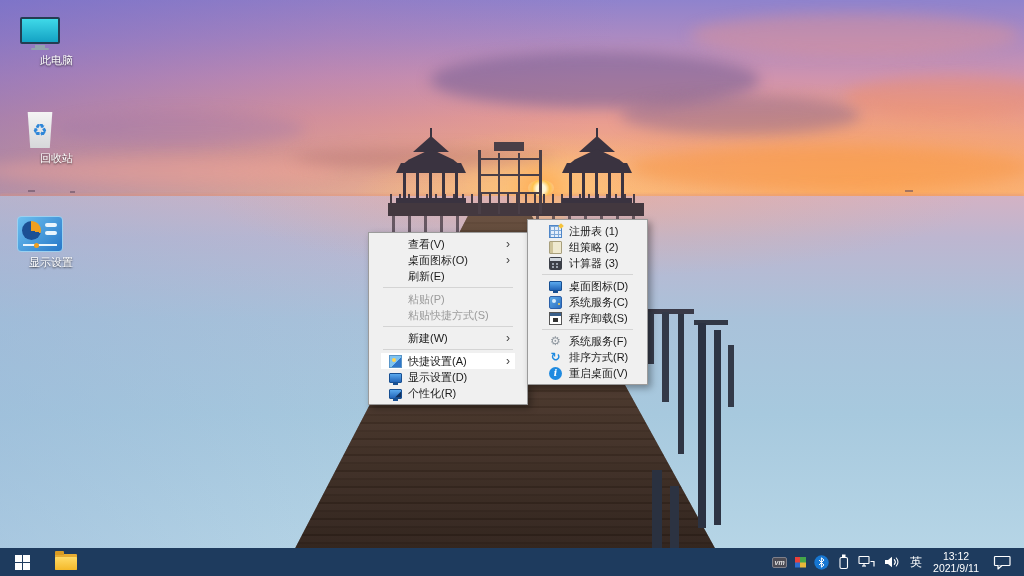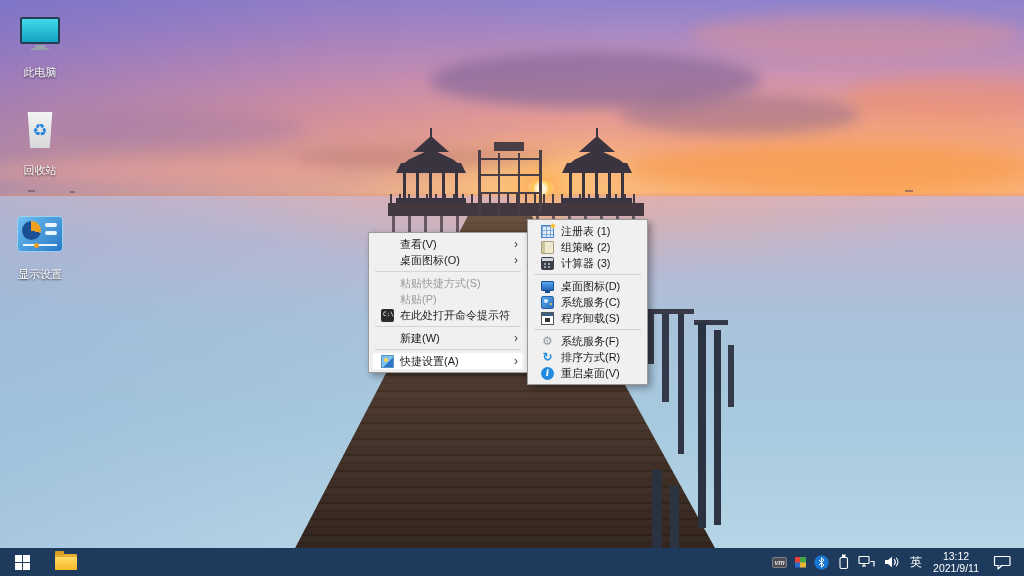--- a/index.html
+++ b/index.html
@@ -69,40 +69,40 @@
   .fv3{left:40px;top:3px;width:2px;height:61px;} .fv4{right:0;top:0;width:3px;height:64px;}
   .fh1{left:0;top:8px;width:100%;height:2px;} .fh2{left:0;top:24px;width:100%;height:2px;} .fh3{left:0;top:42px;width:100%;height:2px;}
   .fbox{left:16px;top:-8px;width:30px;height:9px;background:transparent;border:2px solid #4a3f47;}
   .pylon { position:absolute; }
   .pyl i { position:absolute; }
 
   
   .dicon { position:absolute; width:66px; text-align:center; cursor:default; }
   .di-pc{left:7px; top:8px;} .di-rb{left:7px; top:106px;} .di-cp{left:7px; top:210px;}
   .dicon .glyph { height:42px; display:flex; align-items:flex-end; justify-content:center; }
-  .dicon .dlabel { margin-top:15px; font-size:11px; color:#fff; text-shadow:0 1px 2px rgba(0,0,0,.75); }
+  .dicon .dlabel { margin-top:3px; font-size:11px; color:#fff; text-shadow:0 1px 2px rgba(0,0,0,.75);text-align:right; }
   .pc-screen { width:40px; height:33px; position:relative; }
   .pc-screen .scr { width:40px; height:27px; background:linear-gradient(180deg,#3fd9e8,#14a2c4); border:2px solid #243d52; border-radius:2px; }
   .pc-screen .neck { position:absolute; left:15px; bottom:2px; width:10px; height:3px; background:#93a2ad; }
   .pc-screen .foot { position:absolute; left:11px; bottom:0; width:18px; height:2px; background:#93a2ad; border-radius:1px; }
   .rb-bin { width:28px; height:36px; background:linear-gradient(180deg,#f4f4f4,#d6d8da);
     clip-path:polygon(6% 0,94% 0,85% 100%,15% 100%); position:relative; display:flex; align-items:center; justify-content:center; }
   .rb-bin .sym { color:#2e86d8; font-size:17px; line-height:1; }
   .cp-panel { width:46px; height:36px; border-radius:4px; background:linear-gradient(135deg,#6cc0f0,#2878c8);
     border:1px solid #9cd0f0; position:relative; }
   .cp-panel .pie { position:absolute; left:4px; top:4px; width:19px; height:19px; border-radius:50%;
     background:conic-gradient(#f0a020 0 105deg, #1c5094 105deg 360deg); }
   .cp-panel .r1,.cp-panel .r2 { position:absolute; right:5px; width:12px; height:4px; background:#eaf5fd; border-radius:2px; }
   .cp-panel .r1{top:6px;} .cp-panel .r2{top:14px;}
   .cp-panel .slider { position:absolute; left:5px; bottom:5px; width:34px; height:2px; background:#eaf5fd; }
   .cp-panel .knob { position:absolute; left:16px; bottom:3px; width:5px; height:5px; border-radius:50%; background:#f0a020; }
 
   
   .menu { position:absolute; background:#f0f0f0; border:1px solid #9b9b9b;
-    box-shadow:3px 3px 7px rgba(0,0,0,.35); padding:3px 4px; font-size:11px; color:#1a1a1a; }
+    box-shadow:3px 3px 7px rgba(0,0,0,.35); padding:3px 12px; font-size:11px; color:#1a1a1a; }
   .main-menu { left:368px; top:232px; width:160px; z-index:10; }
   .sub-menu  { left:527px; top:219px; width:121px; z-index:11; }
   .mi { display:flex; align-items:center; height:16px; cursor:default; }
   .mi.highlight { background:#ffffff; }
   .mi.disabled .mlabel { color:#9b9b9b; }
   .mlabel { flex:1; white-space:nowrap; }
   .marrow { width:14px; text-align:center; color:#444; font-size:12px; line-height:14px; }
   .msep { height:1px; background:#d4d4d4; margin:3px 2px; }
   .mic { width:13px; height:13px; margin:0 6px 0 8px; flex:none; position:relative; }
   .sub-menu .mic { margin:0 7px 0 9px; }
@@ -266,47 +266,57 @@
     <div class="mi">
       <span class="mic"></span>
       <span class="mlabel">查看(V)</span>
       <span class="marrow">›</span>
     </div>
     <div class="mi">
       <span class="mic"></span>
       <span class="mlabel">桌面图标(O)</span>
       <span class="marrow">›</span>
     </div>
+    <div class="mi">
+      <span class="mic"></span>
+      <span class="mlabel">刷新(E)</span>
+      <span class="marrow"></span>
+    </div>
     <div class="msep"></div>
     <div class="mi disabled">
       <span class="mic"></span>
-      <span class="mlabel">粘贴快捷方式(S)</span>
-      <span class="marrow"></span>
-    </div>
-    <div class="mi disabled">
-      <span class="mic"></span>
       <span class="mlabel">粘贴(P)</span>
       <span class="marrow"></span>
     </div>
-    <div class="mi">
-      <span class="mic ic-cmd"></span>
-      <span class="mlabel">在此处打开命令提示符</span>
+    <div class="mi disabled">
+      <span class="mic"></span>
+      <span class="mlabel">粘贴快捷方式(S)</span>
       <span class="marrow"></span>
     </div>
     <div class="msep"></div>
     <div class="mi">
       <span class="mic"></span>
       <span class="mlabel">新建(W)</span>
       <span class="marrow">›</span>
     </div>
     <div class="msep"></div>
     <div class="mi highlight">
       <span class="mic ic-quick"></span>
       <span class="mlabel">快捷设置(A)</span>
       <span class="marrow">›</span>
+    </div>
+    <div class="mi">
+      <span class="mic ic-monitor"></span>
+      <span class="mlabel">显示设置(D)</span>
+      <span class="marrow"></span>
+    </div>
+    <div class="mi">
+      <span class="mic ic-monitor ic-personal"></span>
+      <span class="mlabel">个性化(R)</span>
+      <span class="marrow"></span>
     </div>
   </div>
 
   <div class="menu sub-menu">
     <div class="mi">
       <span class="mic ic-registry"></span>
       <span class="mlabel">注册表 (1)</span>
     </div>
     <div class="mi">
       <span class="mic ic-policy"></span>

